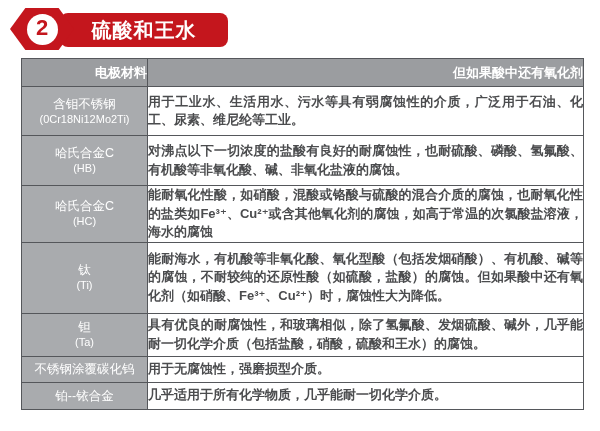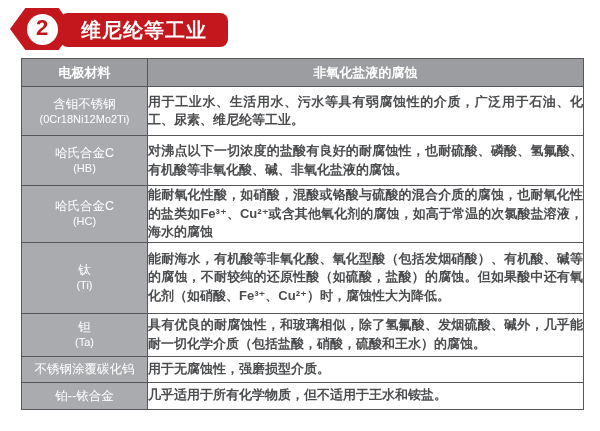--- a/index.html
+++ b/index.html
@@ -48,21 +48,21 @@
   table.etable col.c1{width:126px;}
   table.etable th,table.etable td{
     border:1.5px solid #55575b;
     vertical-align:middle;
     padding:0;
   }
   table.etable th{
     background:#9b9da0;
     color:#ffffff;
     font-size:13px;font-weight:bold;
-    text-align:center;
+    text-align:right;
     height:27px;
   }
   td.mat{
     background:#a9abae;
     color:#ffffff;
     text-align:center;
     font-weight:normal;
   }
   td.mat .mname{display:block;font-size:12.5px;line-height:16px;}
   td.mat .msub{display:block;font-size:11px;line-height:15px;}
@@ -87,32 +87,32 @@
 
 <div class="page">
 
   <div class="hexagon">
     <div class="hex-circle">
       <span class="hex-num">2</span>
     </div>
   </div>
 
   <div class="title-banner">
-    <span>维尼纶等工业</span>
+    <span>硫酸和王水</span>
   </div>
 
   <table class="etable">
     <colgroup>
         <col class="c1">
         <col class="c2">
       </colgroup>
     <thead>
       <tr>
         <th>电极材料</th>
-        <th>非氧化盐液的腐蚀</th>
+        <th>但如果酸中还有氧化剂</th>
       </tr>
     </thead>
     <tbody>
       <tr class="r0">
         <td class="mat">
           <span class="mname">含钼不锈钢</span>
           <span class="msub">(0Cr18Ni12Mo2Ti)</span>
         </td>
         <td class="desc">用于工业水、生活用水、污水等具有弱腐蚀性的介质，广泛用于石油、化工、尿素、维尼纶等工业。</td>
       </tr>
@@ -149,18 +149,18 @@
           <span class="mname">不锈钢涂覆碳化钨</span>
           <span class="msub"></span>
         </td>
         <td class="desc">用于无腐蚀性，强磨损型介质。</td>
       </tr>
       <tr class="r6">
         <td class="mat">
           <span class="mname">铂--铱合金</span>
           <span class="msub"></span>
         </td>
-        <td class="desc">几乎适用于所有化学物质，但不适用于王水和铵盐。</td>
+        <td class="desc">几乎适用于所有化学物质，几乎能耐一切化学介质。</td>
       </tr>
     </tbody>
   </table>
 
 </div>
 
 </body></html>

